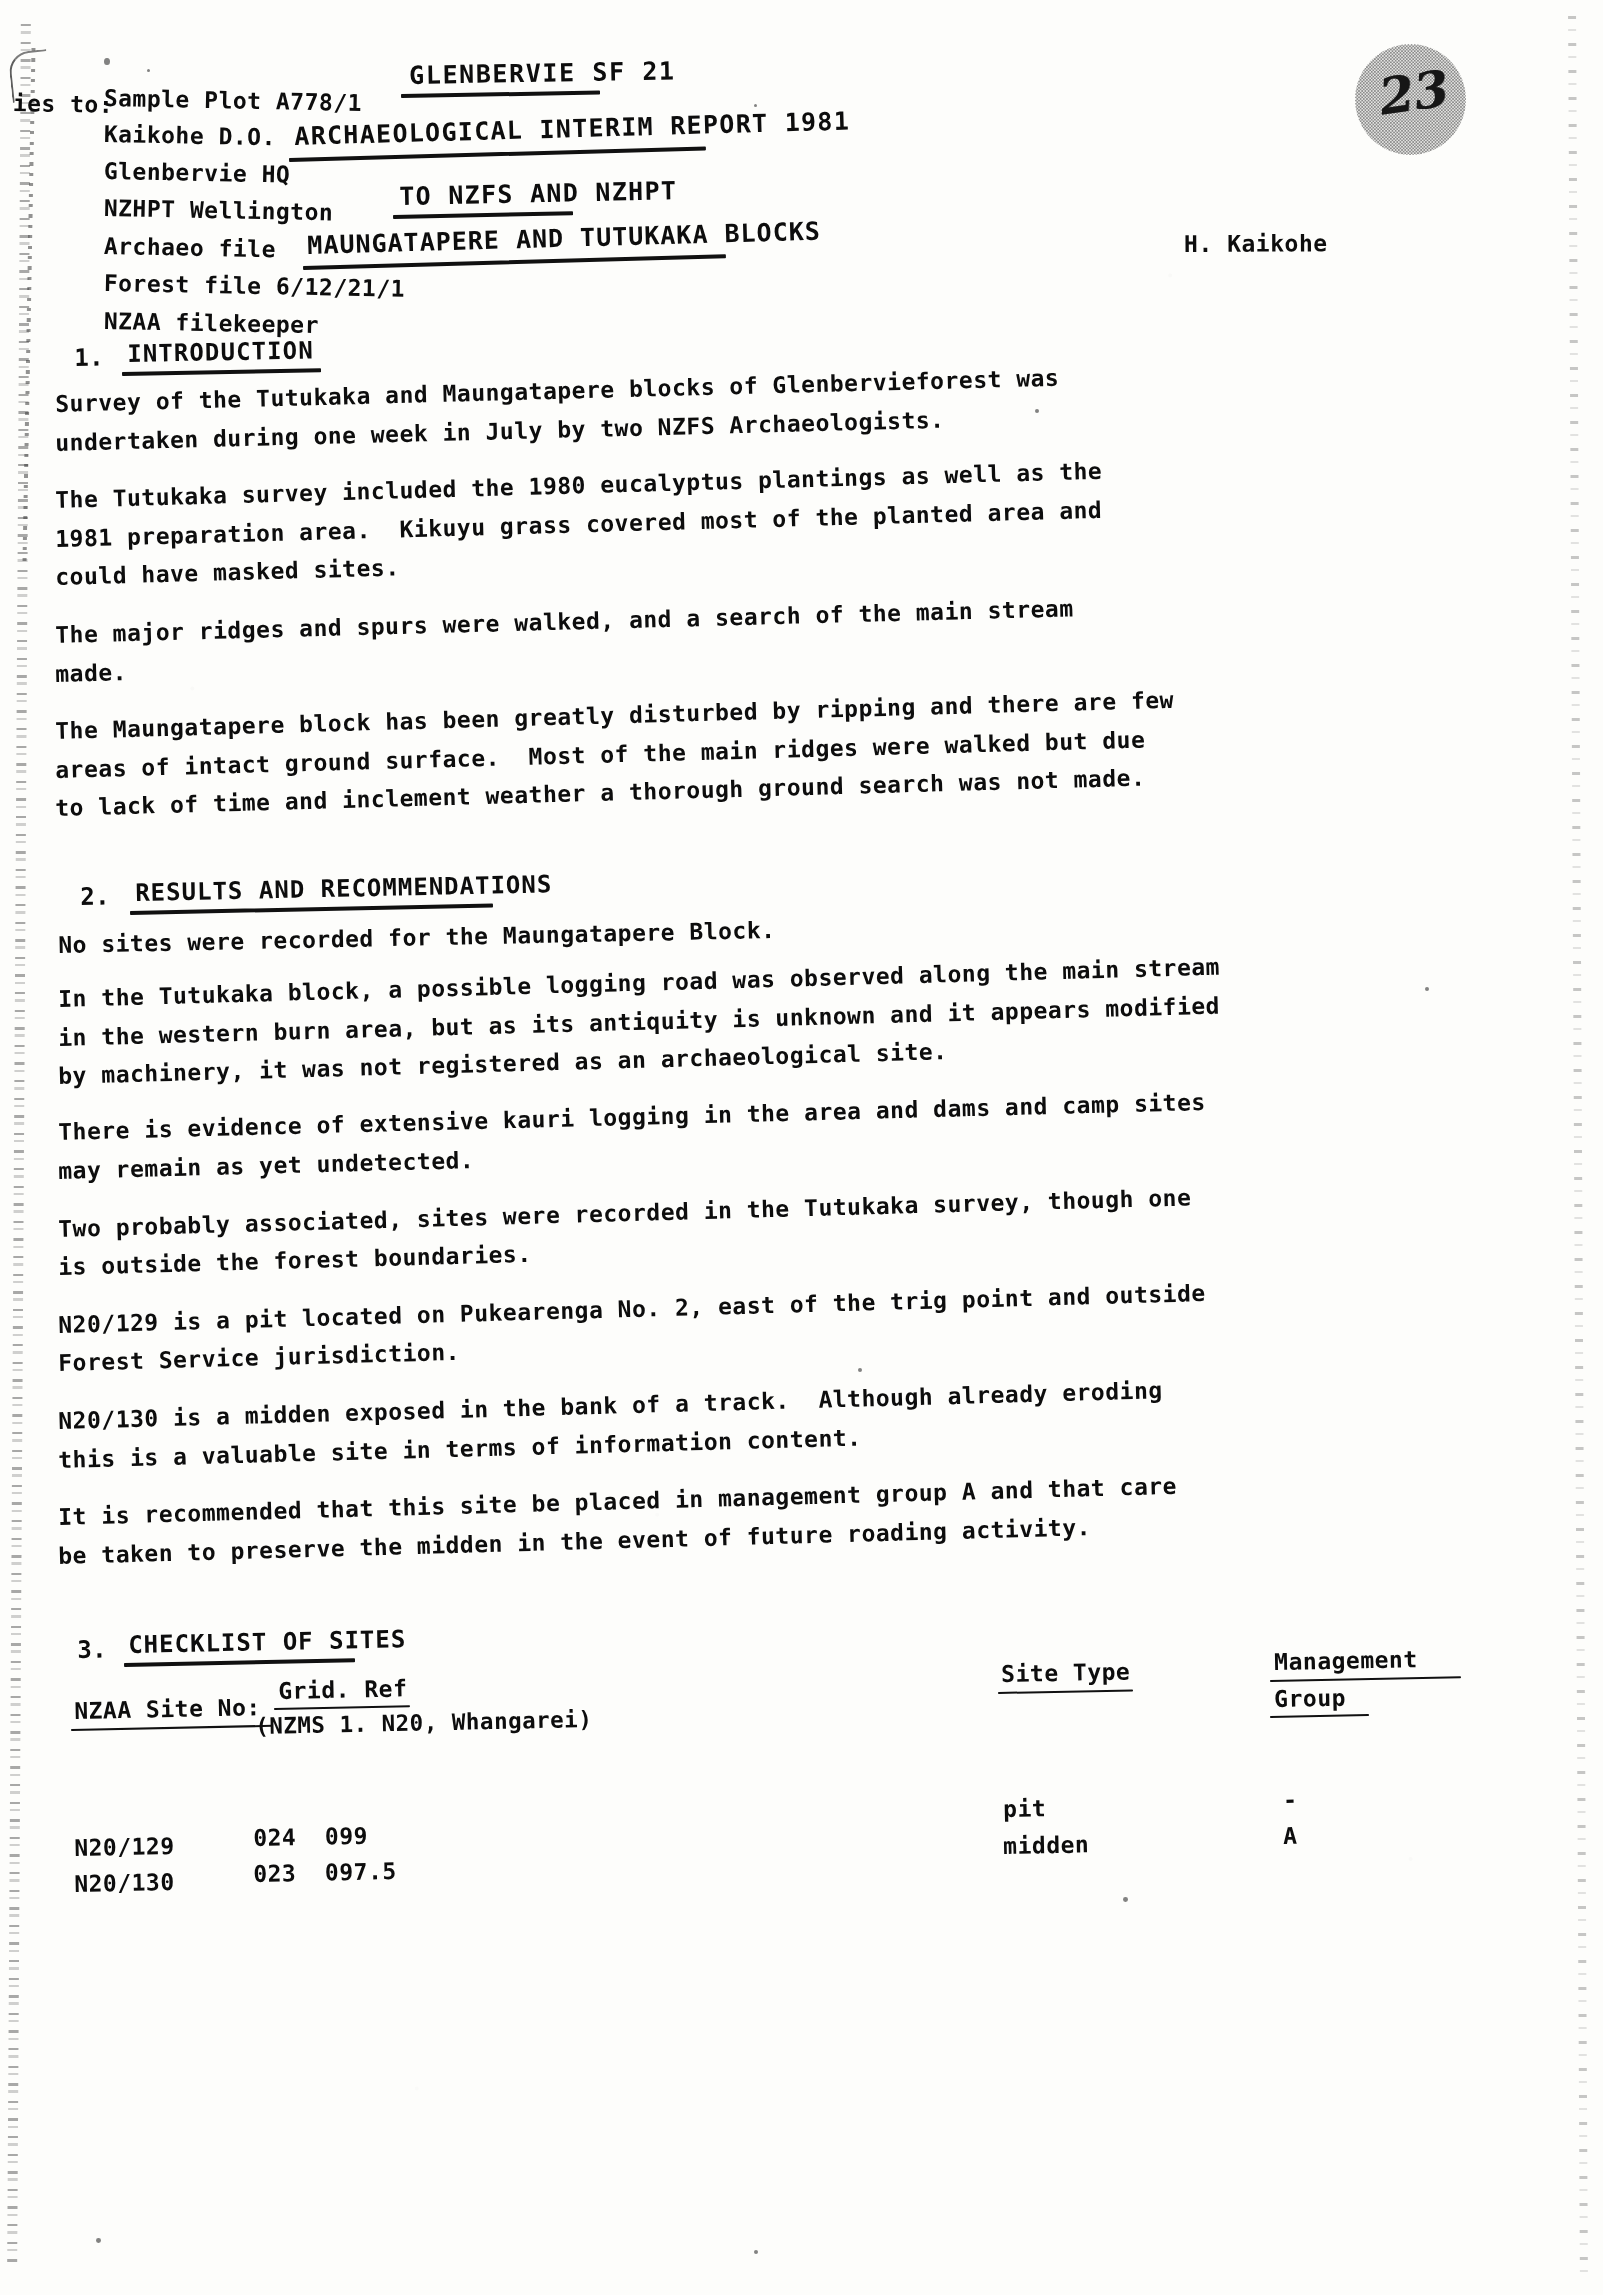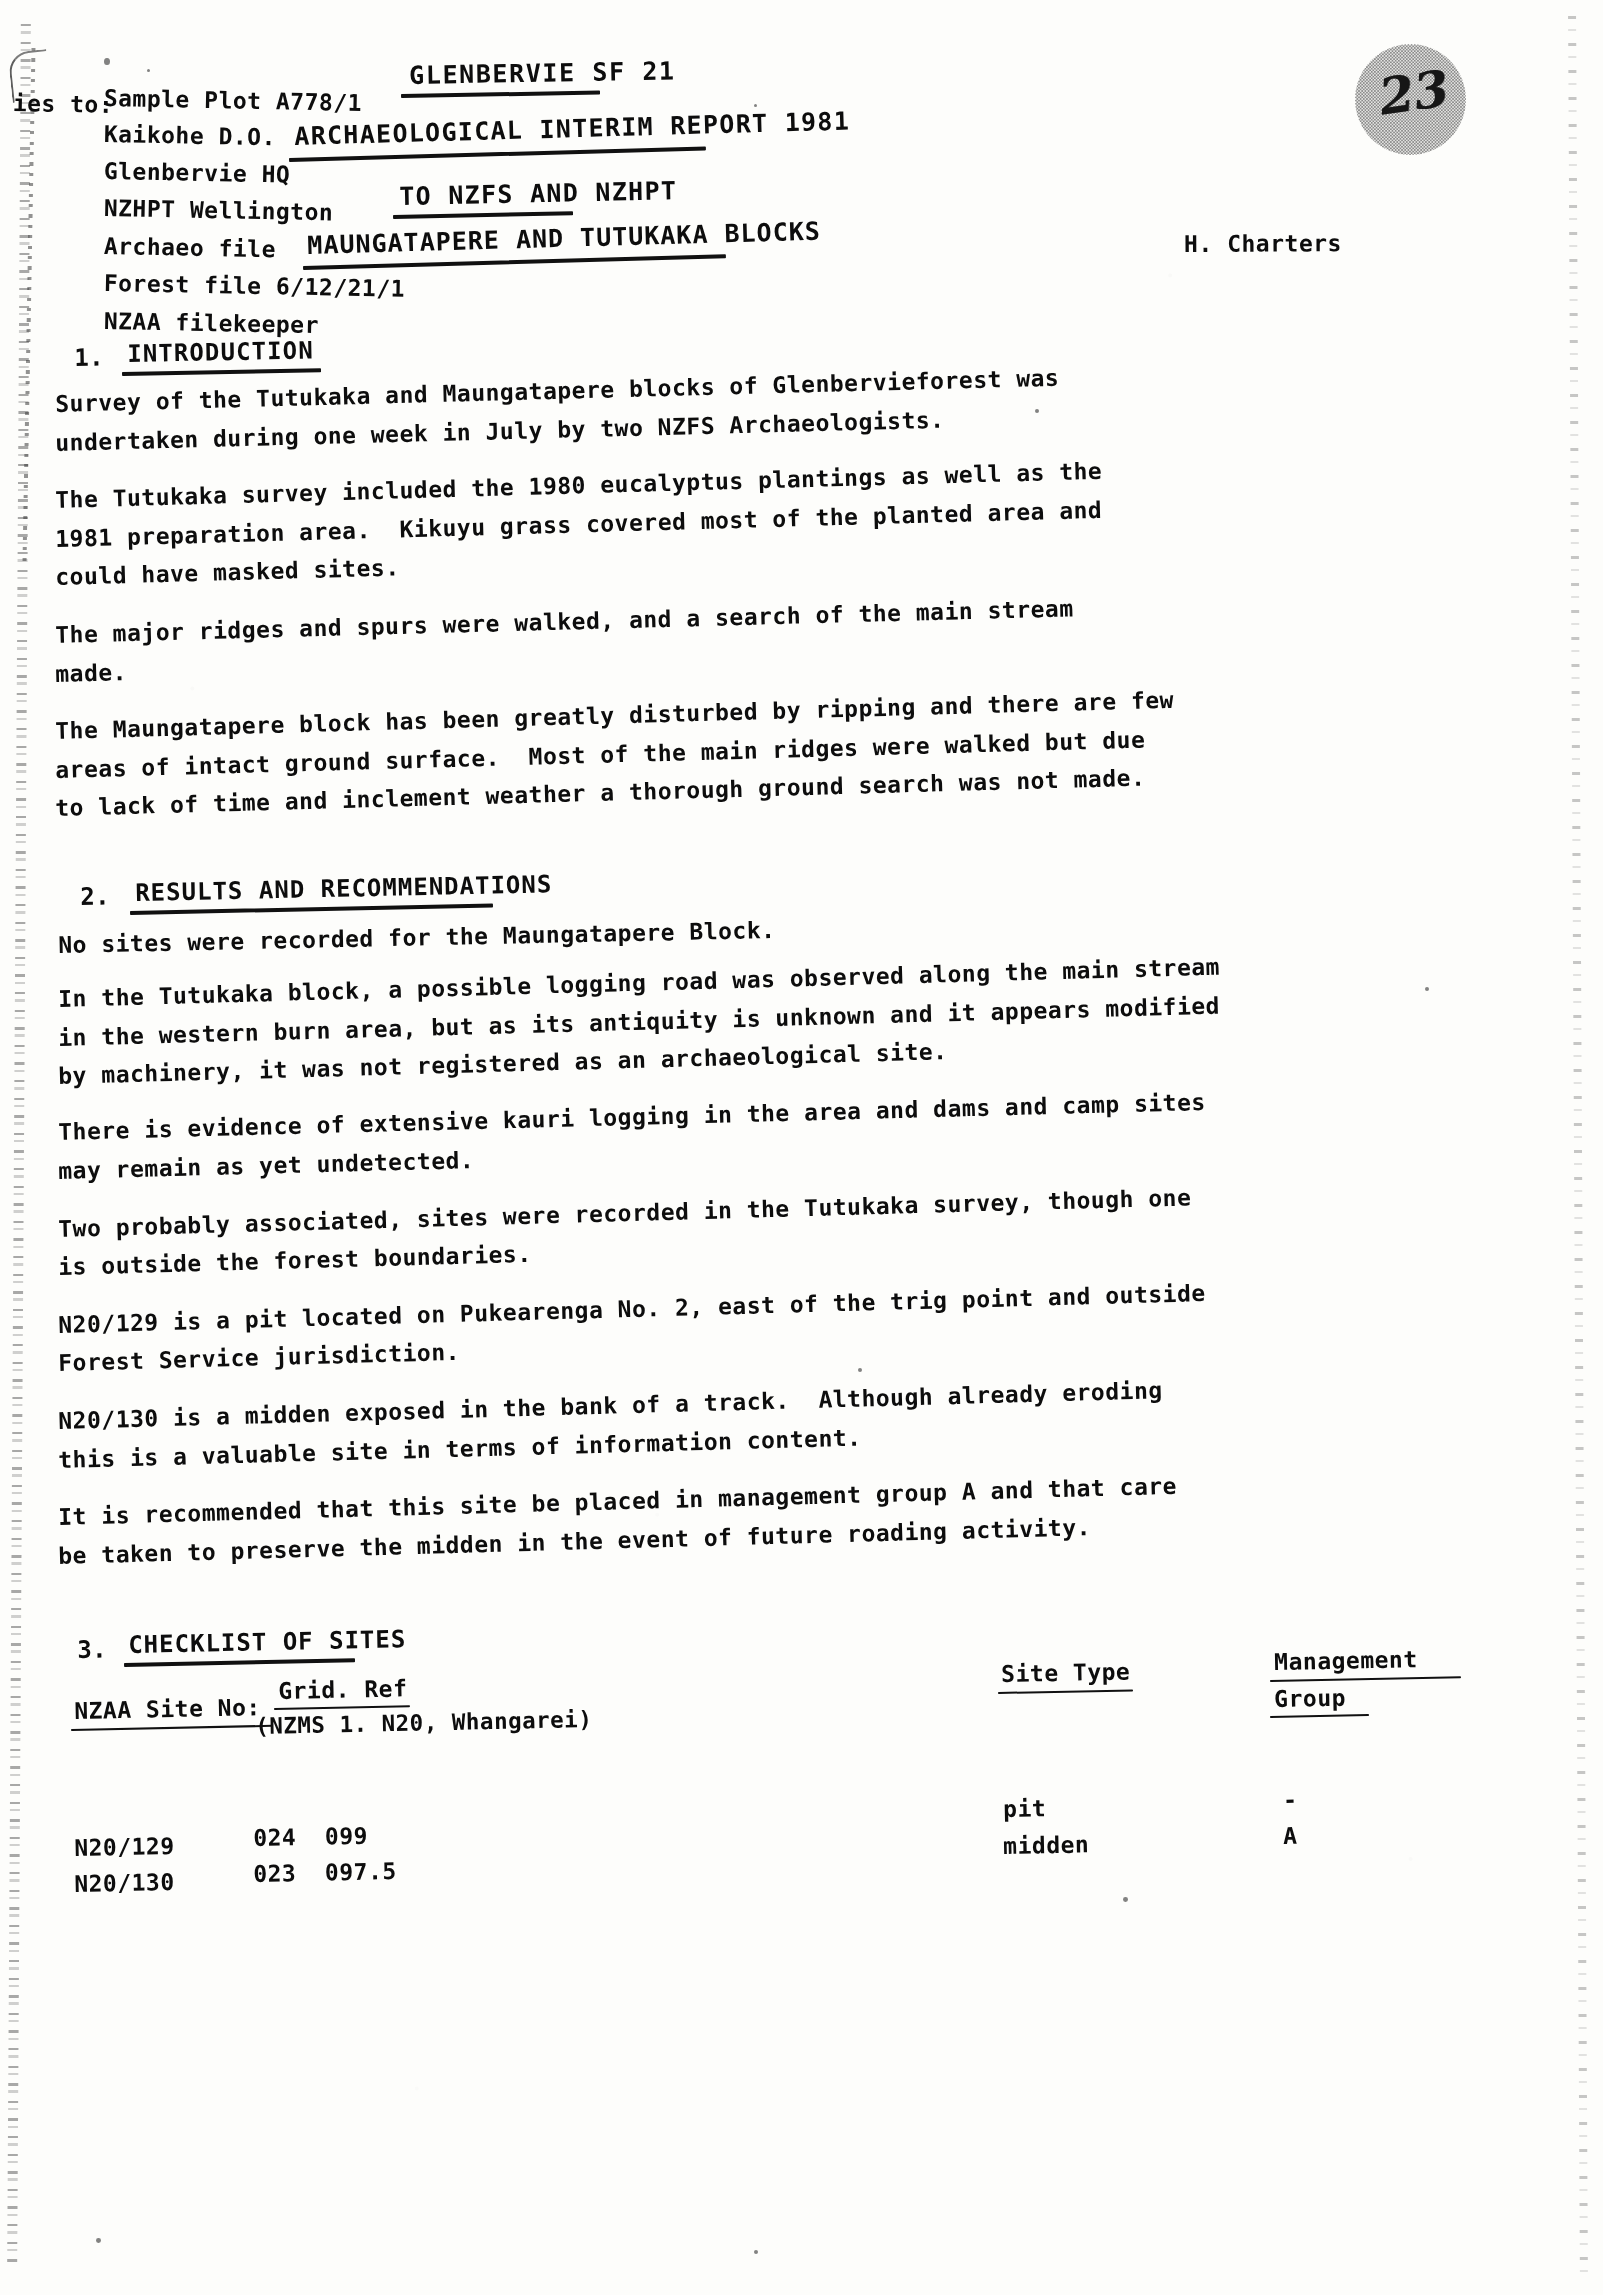--- a/index.html
+++ b/index.html
@@ -169,21 +169,21 @@
 
   <div class="line tilt" style="left:294px; top:124px; font-size:25px; letter-spacing:1.3px; transform:rotate(-1.6deg);">ARCHAEOLOGICAL INTERIM REPORT 1981</div>
   <div class="u tilt" style="left:289px; top:158px; width:417px; transform:rotate(-1.6deg);"></div>
 
   <div class="line tilt" style="left:399px; top:184px; font-size:25px; letter-spacing:1.3px; transform:rotate(-1.2deg);">TO NZFS AND NZHPT</div>
   <div class="u tilt" style="left:393px; top:215px; width:180px; transform:rotate(-1.2deg);"></div>
 
   <div class="line tilt" style="left:307px; top:233px; font-size:25px; letter-spacing:1px; transform:rotate(-1.6deg);">MAUNGATAPERE AND TUTUKAKA BLOCKS</div>
   <div class="u tilt" style="left:303px; top:266px; width:423px; transform:rotate(-1.6deg);"></div>
 
-  <div class="line tilt" style="left:1184px; top:233px; font-size:23px; transform:rotate(-.3deg);">H. Charters</div>
+  <div class="line tilt" style="left:1184px; top:233px; font-size:23px; transform:rotate(-.3deg);">H. Kaikohe</div>
 
   <div class="line tilt" style="left:74px; top:346px; font-size:24px; transform:rotate(-1.1deg);">1.</div>
   <div class="line tilt" style="left:127px; top:342px; font-size:24px; letter-spacing:1.1px; transform:rotate(-1.1deg);">INTRODUCTION</div>
   <div class="u tilt" style="left:122px; top:372px; width:199px; transform:rotate(-1.1deg);"></div>
 
   <div class="line tilt" style="left:55px; top:393px; font-size:23px; transform:rotate(-1.5deg);">Survey of the Tutukaka and Maungatapere blocks of Glenbervieforest was</div>
   <div class="line tilt" style="left:55px; top:432px; font-size:23px; transform:rotate(-1.5deg);">undertaken during one week in July by two NZFS Archaeologists.</div>
 
   <div class="line tilt" style="left:55px; top:489px; font-size:23px; transform:rotate(-1.6deg);">The Tutukaka survey included the 1980 eucalyptus plantings as well as the</div>
   <div class="line tilt" style="left:55px; top:528px; font-size:23px; transform:rotate(-1.6deg);">1981 preparation area.  Kikuyu grass covered most of the planted area and</div>

